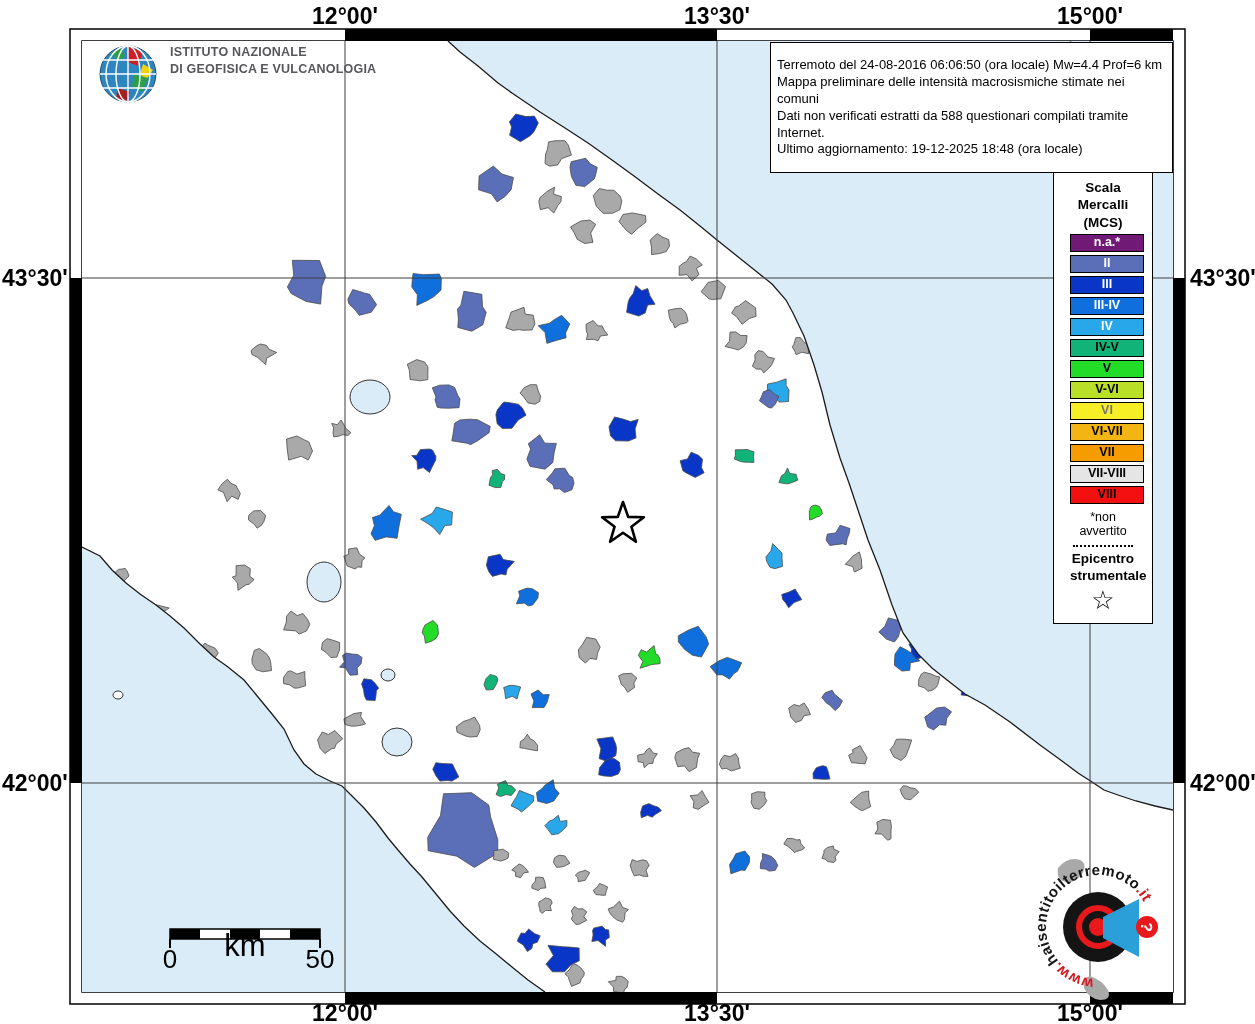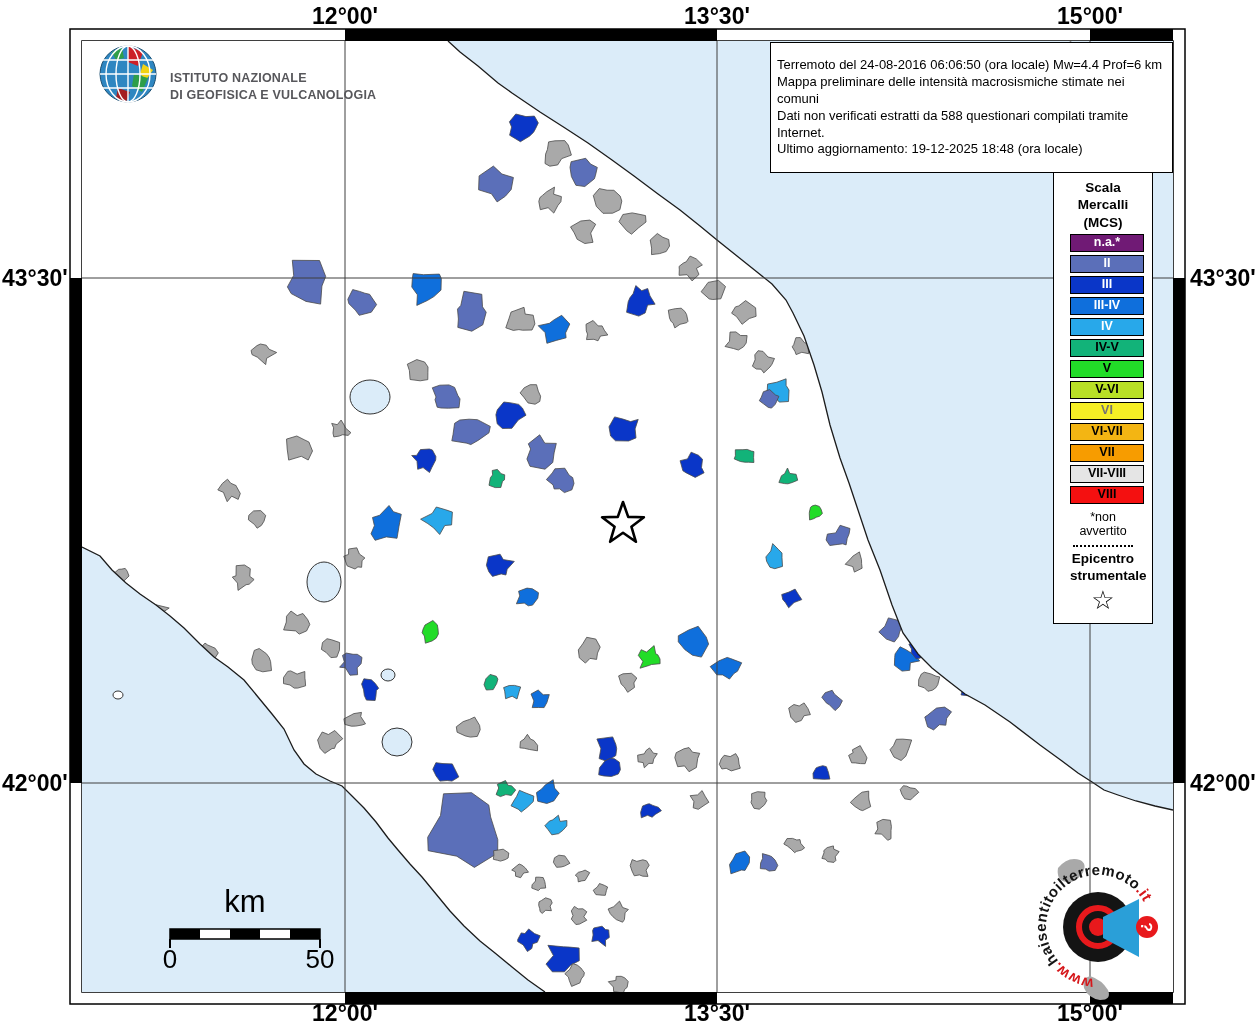--- a/index.html
+++ b/index.html
@@ -12,23 +12,23 @@
             border:1.4px solid #000;padding:14px 6px;font-size:13px;line-height:1.3;}
   #legend{position:absolute;left:1053px;top:172px;width:100px;background:#fff;
           border:1.6px solid #000;box-sizing:border-box;text-align:center;padding:6px 16px 8px;}
   .legend-title{font-weight:bold;font-size:13.5px;line-height:1.28;}
   .legend-chip{width:74px;height:18px;margin:3px auto;border:1.6px solid #000;
                box-sizing:border-box;font-weight:bold;font-size:12.5px;line-height:14.5px;}
   .legend-foot{font-size:12.5px;margin-top:6px;}
   .legend-divider{border-top:2px dotted #000;margin:7px 3px 4px;}
   .legend-epi{font-weight:bold;font-size:13.5px;line-height:1.25;}
   .legend-star{font-size:26px;line-height:30px;}
-  #ingv{position:absolute;left:98px;top:44px;display:flex;align-items:flex-end;gap:12px;}
+  #ingv{position:absolute;left:98px;top:44px;display:flex;align-items:flex-start;gap:12px;}
   #ingv-text{font-size:12.5px;font-weight:600;color:#57575b;letter-spacing:.2px;line-height:1.35;}
-  #km-label{position:absolute;left:195px;top:884px;width:100px;text-align:center;font-size:31px;}
+  #km-label{position:absolute;left:195px;top:928px;width:100px;text-align:center;font-size:31px;}
   .scale-num{position:absolute;font-size:26px;width:44px;text-align:center;top:944px;}
 </style>
 </head>
 <body>
 
 <div class="canvas">
 
   <svg id="map-svg" width="1255" height="1024">
     <defs>
       <clipPath id="plotclip">

